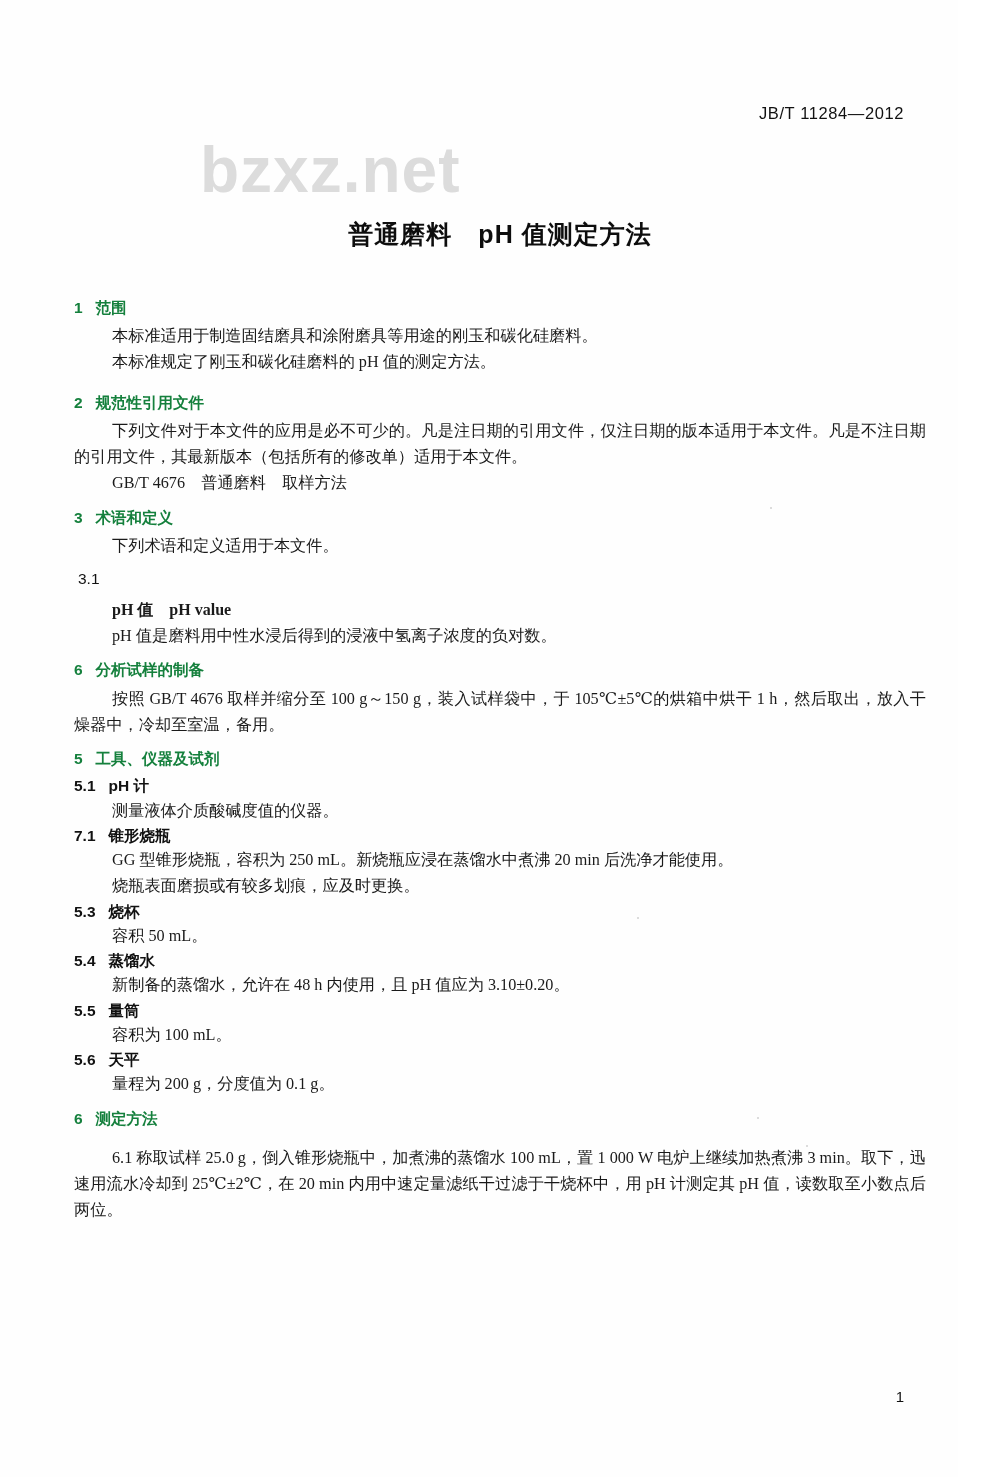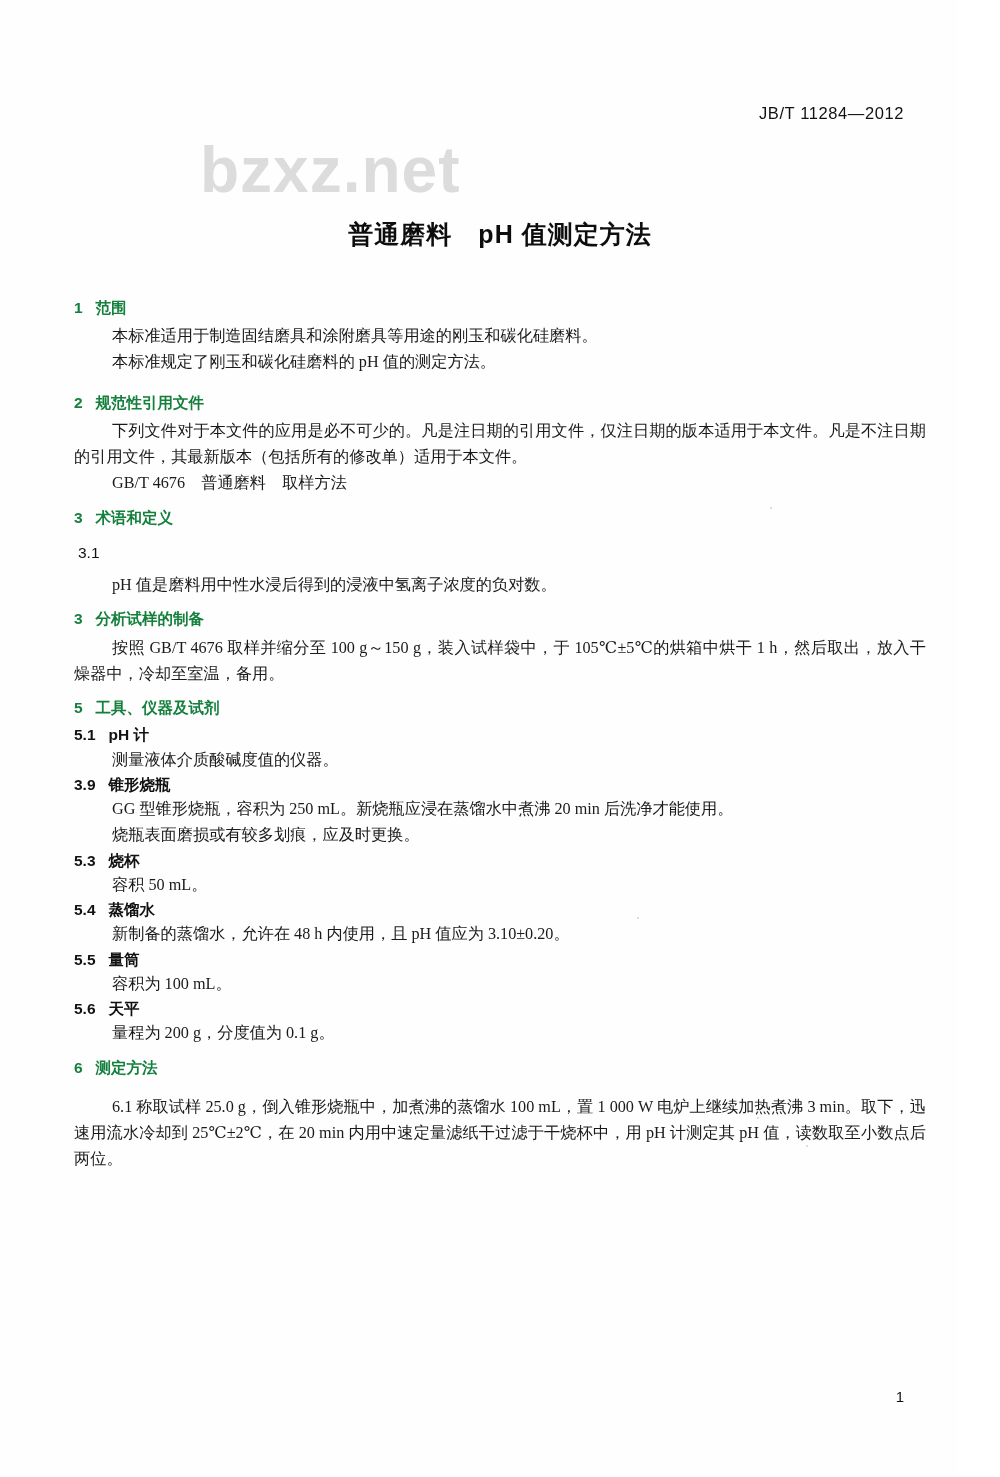--- a/index.html
+++ b/index.html
@@ -164,40 +164,42 @@
 
       <div class="h-sec">2   规范性引用文件</div>
       <div class="gap-xs"></div>
       <div class="p hang">下列文件对于本文件的应用是必不可少的。凡是注日期的引用文件，仅注日期的版本适用于本文件。凡是不注日期的引用文件，其最新版本（包括所有的修改单）适用于本文件。</div>
       <div class="p indent">GB/T 4676　普通磨料　取样方法</div>
 
       <div class="gap-s"></div>
 
       <div class="h-sec">3   术语和定义</div>
       <div class="gap-xs"></div>
+      <div class="p indent">下列术语和定义适用于本文件。</div>
       <div class="gap-xs"></div>
       <div class="num-only">3.1</div>
       <div class="gap-xs"></div>
+      <div class="term">pH 值　pH value</div>
       <div class="p indent">pH 值是磨料用中性水浸后得到的浸液中氢离子浓度的负对数。</div>
 
       <div class="gap-s"></div>
 
-      <div class="h-sec">3   分析试样的制备</div>
+      <div class="h-sec">6   分析试样的制备</div>
       <div class="gap-xs"></div>
       <div class="p hang">按照 GB/T 4676 取样并缩分至 100 g～150 g，装入试样袋中，于 105℃±5℃的烘箱中烘干 1 h，然后取出，放入干燥器中，冷却至室温，备用。</div>
 
       <div class="gap-s"></div>
 
       <div class="h-sec">5   工具、仪器及试剂</div>
       <div class="gap-xs"></div>
 
       <div class="h-sub">5.1   pH 计</div>
       <div class="p indent">测量液体介质酸碱度值的仪器。</div>
 
-      <div class="h-sub">3.9   锥形烧瓶</div>
+      <div class="h-sub">7.1   锥形烧瓶</div>
       <div class="p indent">GG 型锥形烧瓶，容积为 250 mL。新烧瓶应浸在蒸馏水中煮沸 20 min 后洗净才能使用。</div>
       <div class="p indent">烧瓶表面磨损或有较多划痕，应及时更换。</div>
 
       <div class="h-sub">5.3   烧杯</div>
       <div class="p indent">容积 50 mL。</div>
 
       <div class="h-sub">5.4   蒸馏水</div>
       <div class="p indent">新制备的蒸馏水，允许在 48 h 内使用，且 pH 值应为 3.10±0.20。</div>
 
       <div class="h-sub">5.5   量筒</div>

